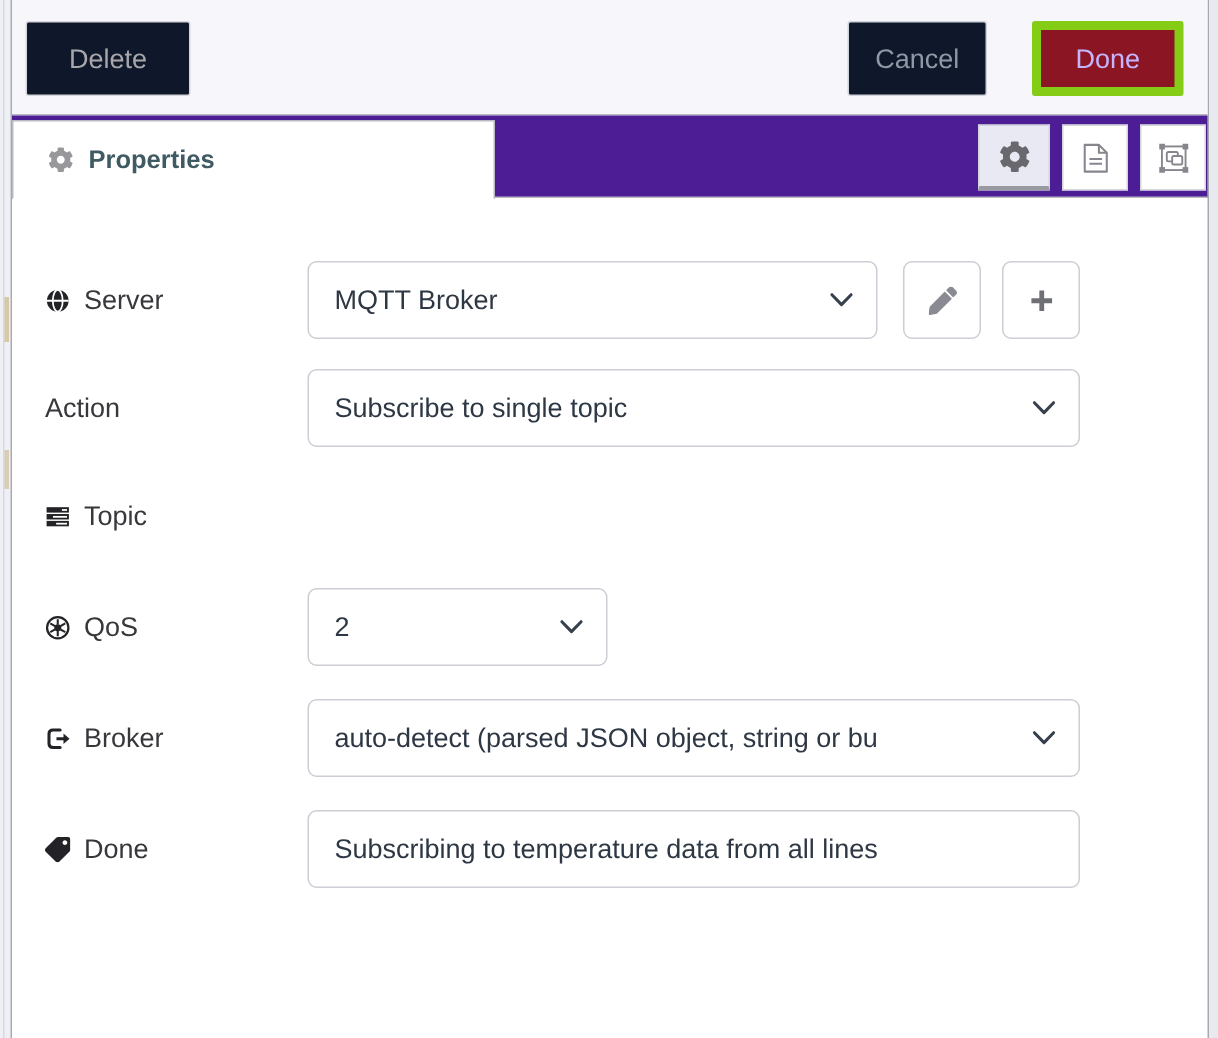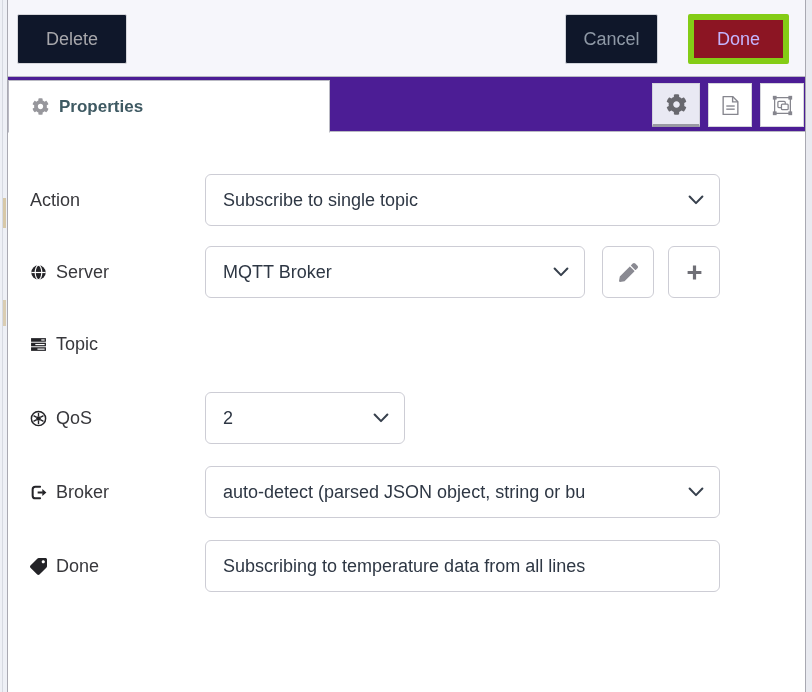--- a/index.html
+++ b/index.html
@@ -192,51 +192,51 @@
         <svg class="ic">
             <use href="#i-objgroup"></use>
           </svg>
       </div>
     </div>
 
     <div class="form">
 
       <div class="row g20">
         <div class="row-label">
+          <svg class="ic">
+              <use href="#i-globe"></use>
+            </svg>
+          <span>Server</span>
+        </div>
+        <div class="control select w380">
+          <span class="val">MQTT Broker</span>
+          <svg class="chev">
+              <use href="#i-chevron"></use>
+            </svg>
+        </div>
+        <div class="mini-btn edit">
+          <svg class="ic">
+              <use href="#i-pencil"></use>
+            </svg>
+        </div>
+        <div class="mini-btn add">
+          <svg class="ic">
+              <use href="#i-plus"></use>
+            </svg>
+        </div>
+      </div>
+
+      <div class="row g20">
+        <div class="row-label">
           <span>Action</span>
         </div>
         <div class="control select w515">
           <span class="val">Subscribe to single topic</span>
           <svg class="chev">
               <use href="#i-chevron"></use>
-            </svg>
-        </div>
-      </div>
-
-      <div class="row g20">
-        <div class="row-label">
-          <svg class="ic">
-              <use href="#i-globe"></use>
-            </svg>
-          <span>Server</span>
-        </div>
-        <div class="control select w380">
-          <span class="val">MQTT Broker</span>
-          <svg class="chev">
-              <use href="#i-chevron"></use>
-            </svg>
-        </div>
-        <div class="mini-btn edit">
-          <svg class="ic">
-              <use href="#i-pencil"></use>
-            </svg>
-        </div>
-        <div class="mini-btn add">
-          <svg class="ic">
-              <use href="#i-plus"></use>
             </svg>
         </div>
       </div>
 
       <div class="row">
         <div class="row-label">
           <svg class="ic">
               <use href="#i-tasks"></use>
             </svg>
           <span>Topic</span>

